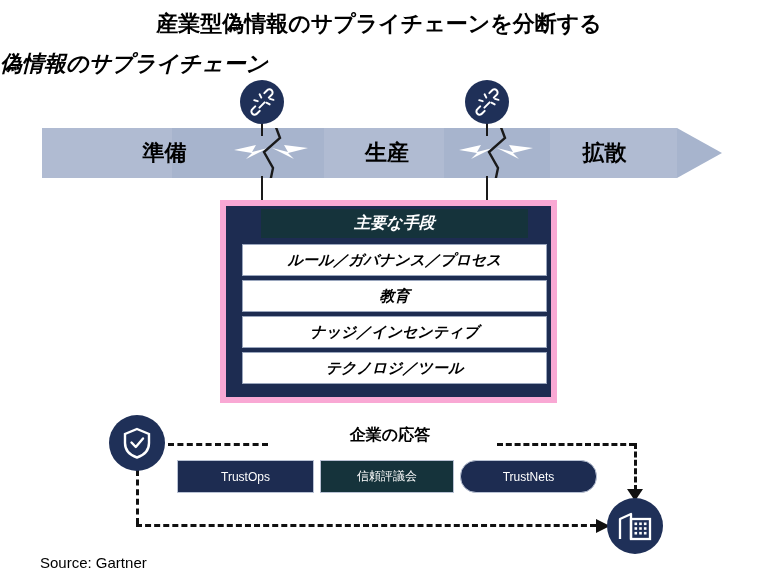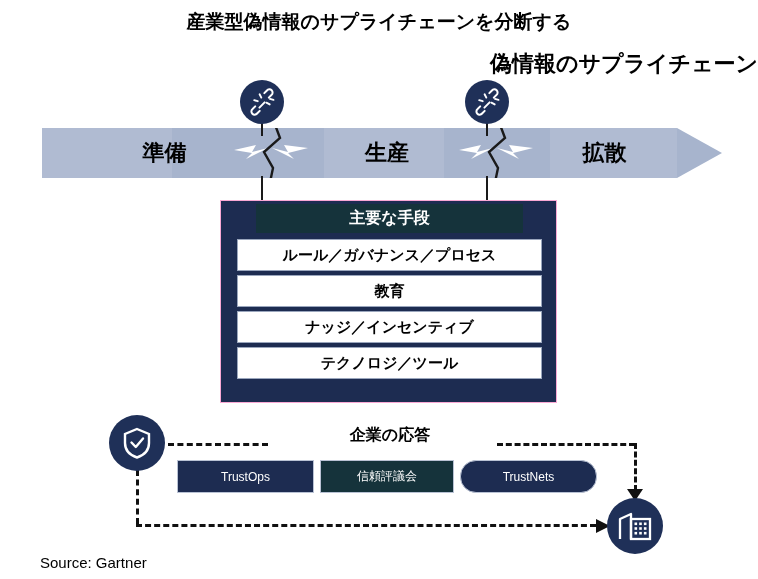--- a/index.html
+++ b/index.html
@@ -20,36 +20,37 @@
     background: #ffffff;
   }
 
   
   .title-main {
     position: absolute;
     left: 0;
     top: 9px;
     width: 758px;
     text-align: center;
-    font-size: 19px;
+    font-size: 22px;
     font-weight: 700;
     color: #000000;
     letter-spacing: 0px;
     white-space: nowrap;
   }
   .title-sub {
     position: absolute;
     left: 0;
     top: 49px;
     width: 758px;
-    text-align: right;
+    text-align: left;
     font-size: 22px;
     font-weight: 700;
     color: #000000;
     white-space: nowrap;
+    font-style: italic;
   }
 
   
   .band-wrap {
     position: absolute;
     left: 42px;
     top: 128px;
     width: 680px;
     height: 50px;
   }
@@ -108,21 +109,22 @@
   .chain-icon svg { display: block; }
 
   
   .panel {
     position: absolute;
     left: 220px;
     top: 200px;
     width: 337px;
     height: 203px;
     background: #1d2c51;
-    border: 1px solid #f9a8d4;
+    border: 6px solid #f9a8d4;
+    font-style: italic;
   }
   .panel-header {
     position: absolute;
     left: 35px;
     top: 3px;
     width: 267px;
     height: 29px;
     background: #15333b;
     color: #ffffff;
     font-size: 16px;

